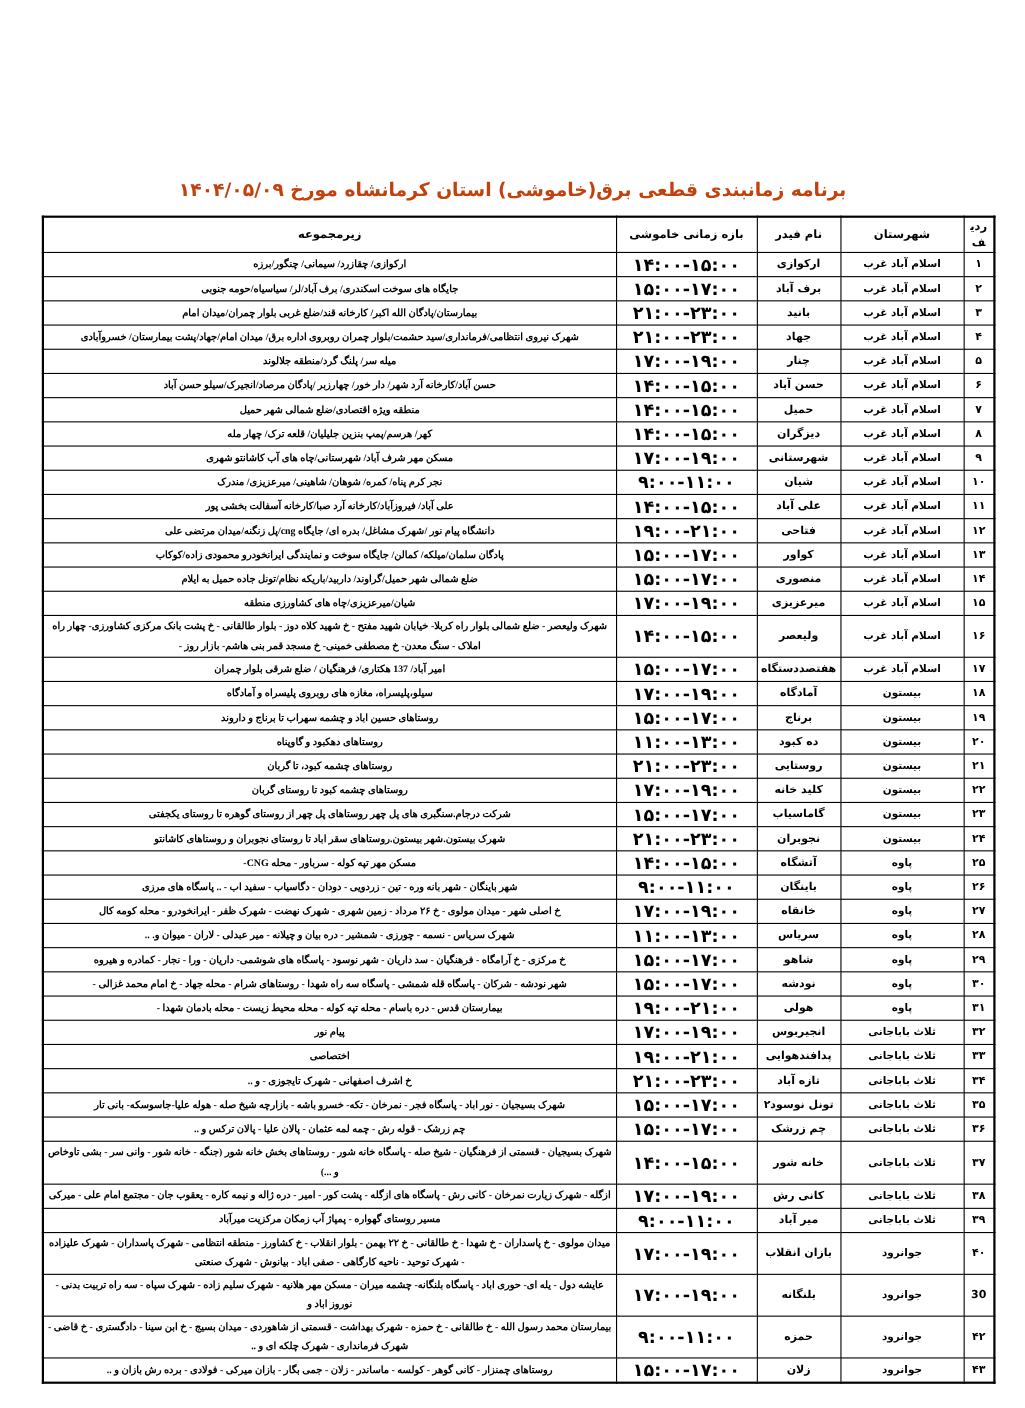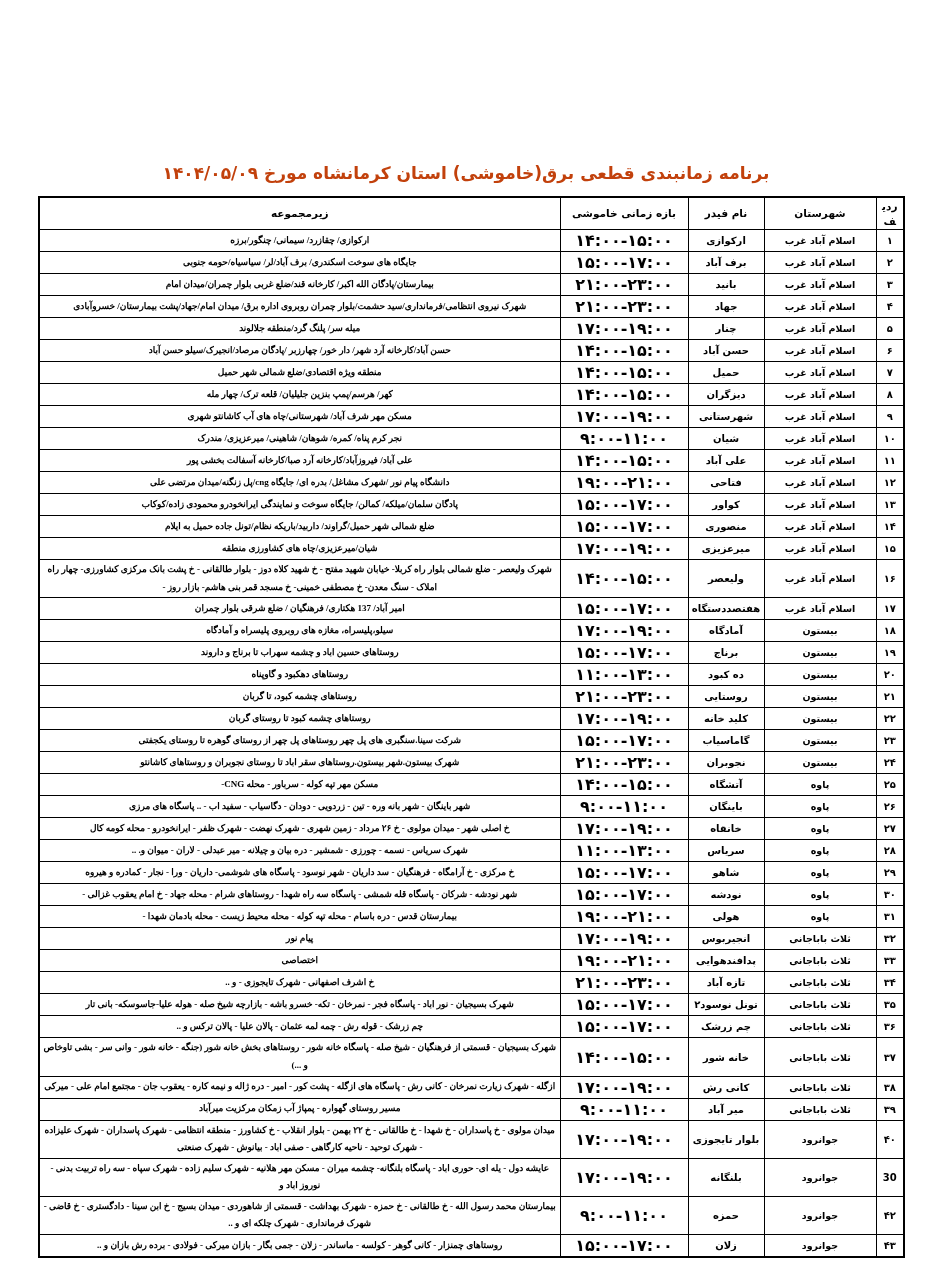--- a/index.html
+++ b/index.html
@@ -195,21 +195,21 @@
     <td class="c-county">بیستون</td>
     <td class="c-feeder">کلید خانه</td>
     <td class="c-time">۱۷:۰۰-۱۹:۰۰</td>
     <td class="c-subset">روستاهای چشمه کبود تا روستای گربان</td>
   </tr>
         <tr>
     <td class="c-row">۲۳</td>
     <td class="c-county">بیستون</td>
     <td class="c-feeder">گاماسیاب</td>
     <td class="c-time">۱۵:۰۰-۱۷:۰۰</td>
-    <td class="c-subset">شرکت سینا.سنگبری های پل چهر روستاهای پل چهر از روستای گوهره تا روستای یکجفتی</td>
+    <td class="c-subset">شرکت درجام.سنگبری های پل چهر روستاهای پل چهر از روستای گوهره تا روستای یکجفتی</td>
   </tr>
         <tr>
     <td class="c-row">۲۴</td>
     <td class="c-county">بیستون</td>
     <td class="c-feeder">نجوبران</td>
     <td class="c-time">۲۱:۰۰-۲۳:۰۰</td>
     <td class="c-subset">شهرک بیستون.شهر بیستون.روستاهای سقر اباد تا روستای نجوبران و روستاهای کاشانتو</td>
   </tr>
         <tr>
     <td class="c-row">۲۵</td>
@@ -244,21 +244,21 @@
     <td class="c-county">پاوه</td>
     <td class="c-feeder">شاهو</td>
     <td class="c-time">۱۵:۰۰-۱۷:۰۰</td>
     <td class="c-subset">خ مرکزی - خ آرامگاه - فرهنگیان - سد داریان - شهر نوسود - پاسگاه های شوشمی- داریان - ورا - نجار - کمادره و هیروه</td>
   </tr>
         <tr>
     <td class="c-row">۳۰</td>
     <td class="c-county">پاوه</td>
     <td class="c-feeder">نودشه</td>
     <td class="c-time">۱۵:۰۰-۱۷:۰۰</td>
-    <td class="c-subset">شهر نودشه - شرکان - پاسگاه قله شمشی - پاسگاه سه راه شهدا - روستاهای شرام - محله جهاد - خ امام یعقوب غزالی -</td>
+    <td class="c-subset">شهر نودشه - شرکان - پاسگاه قله شمشی - پاسگاه سه راه شهدا - روستاهای شرام - محله جهاد - خ امام محمد غزالی -</td>
   </tr>
         <tr>
     <td class="c-row">۳۱</td>
     <td class="c-county">پاوه</td>
     <td class="c-feeder">هولی</td>
     <td class="c-time">۱۹:۰۰-۲۱:۰۰</td>
     <td class="c-subset">بیمارستان قدس - دره باسام - محله تپه کوله - محله محیط زیست - محله بادمان شهدا -</td>
   </tr>
         <tr>
     <td class="c-row">۳۲</td>
@@ -312,21 +312,21 @@
         <tr>
     <td class="c-row">۳۹</td>
     <td class="c-county">ثلاث باباجانی</td>
     <td class="c-feeder">میر آباد</td>
     <td class="c-time">۹:۰۰-۱۱:۰۰</td>
     <td class="c-subset">مسیر روستای گهواره - پمپاژ آب زمکان مرکزیت میرآباد</td>
   </tr>
         <tr>
     <td class="c-row">۴۰</td>
     <td class="c-county">جوانرود</td>
-    <td class="c-feeder">بلوار تایجوزی</td>
+    <td class="c-feeder">بازان انقلاب</td>
     <td class="c-time">۱۷:۰۰-۱۹:۰۰</td>
     <td class="c-subset">میدان مولوی - خ پاسداران - خ شهدا - خ طالقانی - خ ۲۲ بهمن - بلوار انقلاب - خ کشاورز - منطقه انتظامی - شهرک پاسداران - شهرک علیزاده - شهرک توحید - ناحیه کارگاهی - صفی اباد - بیانوش - شهرک صنعتی</td>
   </tr>
         <tr>
     <td class="c-row">30</td>
     <td class="c-county">جوانرود</td>
     <td class="c-feeder">بلنگانه</td>
     <td class="c-time">۱۷:۰۰-۱۹:۰۰</td>
     <td class="c-subset">عایشه دول - یله ای- حوری اباد - پاسگاه بلنگانه- چشمه میران - مسکن مهر هلانیه - شهرک سلیم زاده - شهرک سپاه - سه راه تربیت بدنی - نوروز اباد و</td>
   </tr>

